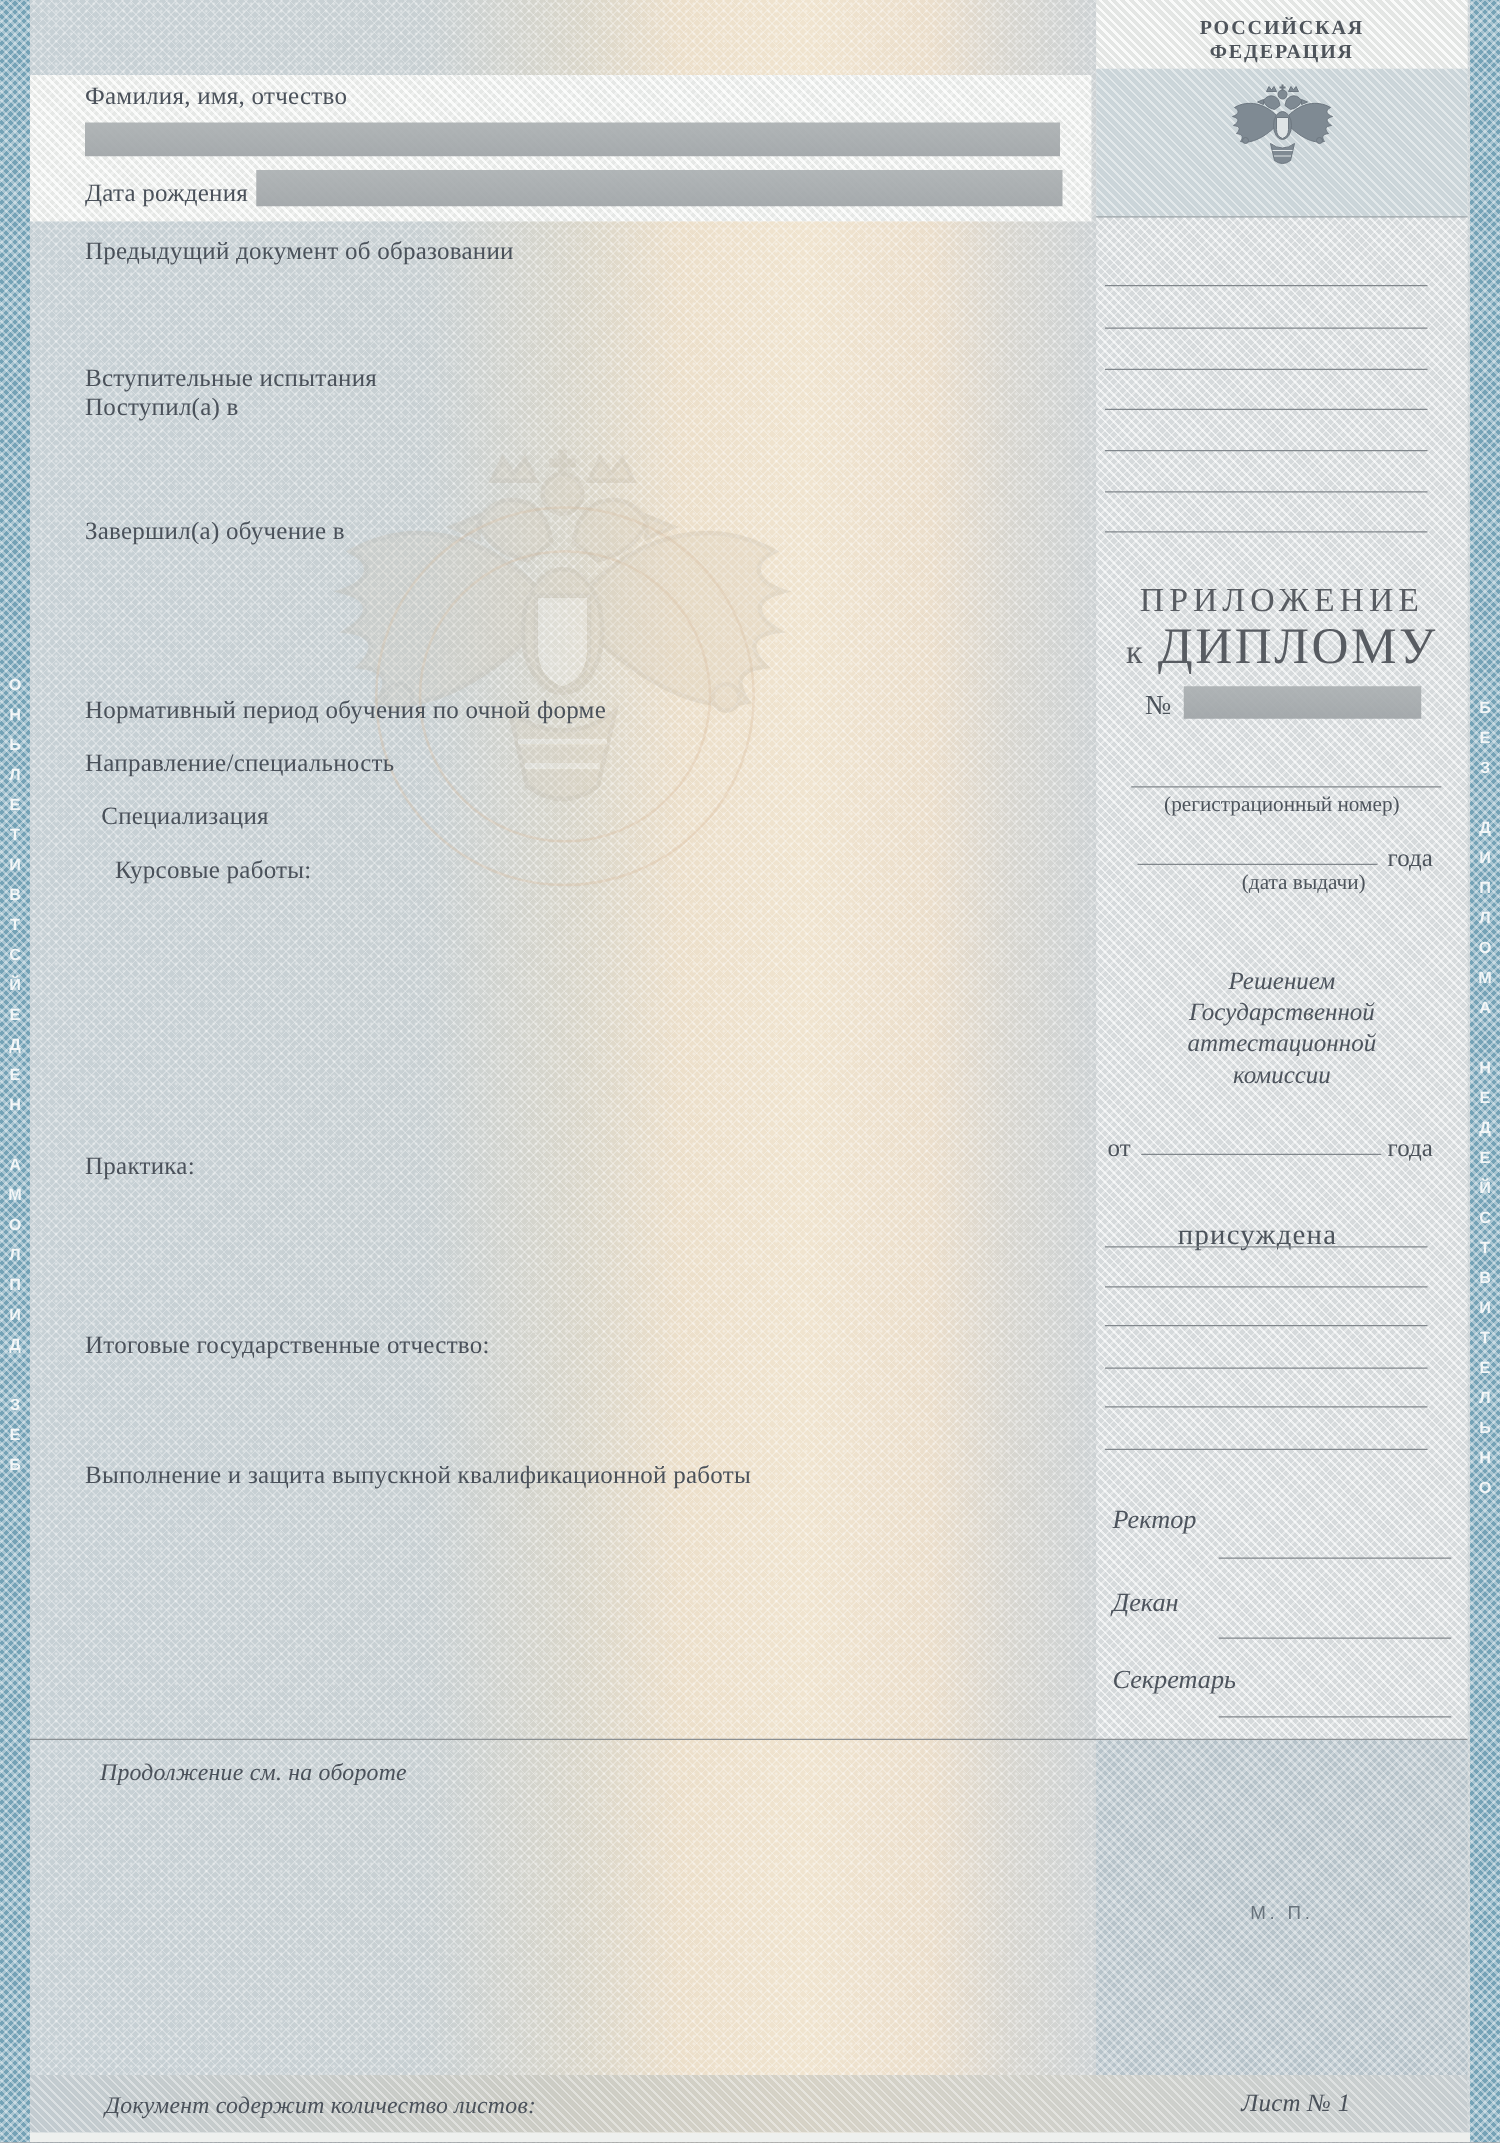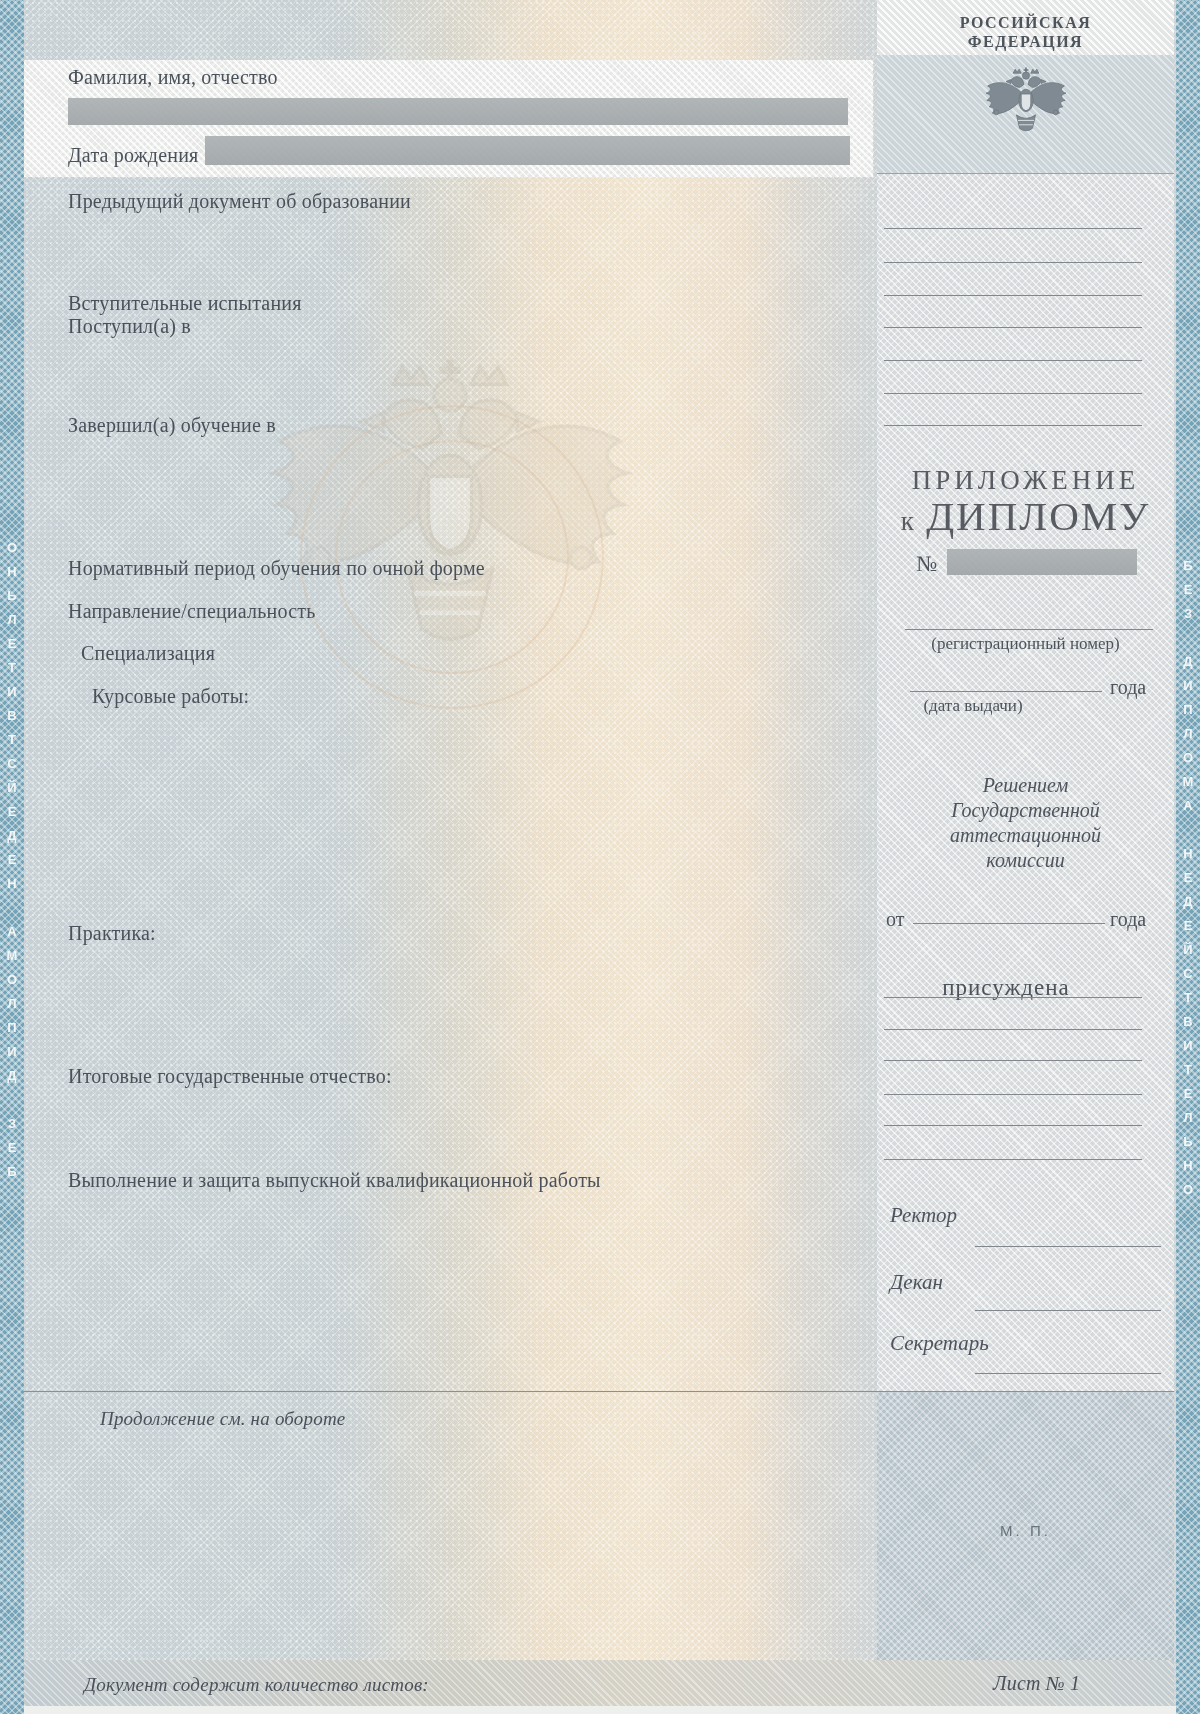--- a/index.html
+++ b/index.html
@@ -165,21 +165,21 @@
   </div>
 
   <div class="abs" style="left:916px;top:551px;font-size:22px;color:#4c535b;">№</div>
   <div class="redact" style="left:947px;top:549px;width:190px;height:26px;"></div>
 
   <div class="line" style="left:905px;top:629px;width:248px;"></div>
   <div class="cap" style="left:877px;top:634px;width:297px;">(регистрационный номер)</div>
 
   <div class="line" style="left:910px;top:691px;width:192px;"></div>
   <div class="abs" style="left:1110px;top:676px;font-size:20px;color:#4c535b;">года</div>
-  <div class="cap" style="left:840px;top:696px;width:266px;">(дата выдачи)</div>
+  <div class="cap" style="left:910px;top:696px;width:266px;">(дата выдачи)</div>
 
   <div class="abs decision">
     <div>Решением</div>
     <div>Государственной</div>
     <div>аттестационной</div>
     <div>комиссии</div>
   </div>
 
   <div class="abs" style="left:886px;top:908px;font-size:20px;color:#4c535b;">от</div>
   <div class="line" style="left:913px;top:923px;width:192px;"></div>
@@ -195,21 +195,21 @@
   <div class="line" style="left:884px;top:1159px;width:258px;"></div>
 
   <div class="sig-label" style="left:890px;top:1203px;">Ректор</div>
   <div class="line" style="left:975px;top:1246px;width:186px;"></div>
   <div class="sig-label" style="left:890px;top:1270px;">Декан</div>
   <div class="line" style="left:975px;top:1310px;width:186px;"></div>
   <div class="sig-label" style="left:890px;top:1331px;">Секретарь</div>
   <div class="line" style="left:975px;top:1373px;width:186px;"></div>
 
   <div class="line" style="left:24px;top:1391px;width:1150px;background:#8b9093;"></div>
-  <div class="abs lbl it" style="left:100px;top:1408px;font-size:19px;">Продолжение см. на обороте</div>
+  <div class="abs lbl it" style="left:80px;top:1408px;font-size:19px;">Продолжение см. на обороте</div>
 
   <div class="abs stamp-box">
     <div class="stamp-mp">М. П.</div>
   </div>
 
   <div class="abs bottom-band"></div>
   <div class="abs lbl it" style="left:84px;top:1674px;font-size:19px;">Документ содержит количество листов:</div>
   <div class="abs lbl it" style="left:993px;top:1672px;font-size:20px;">Лист № 1</div>
   <div class="abs bottom-white"></div>
 

